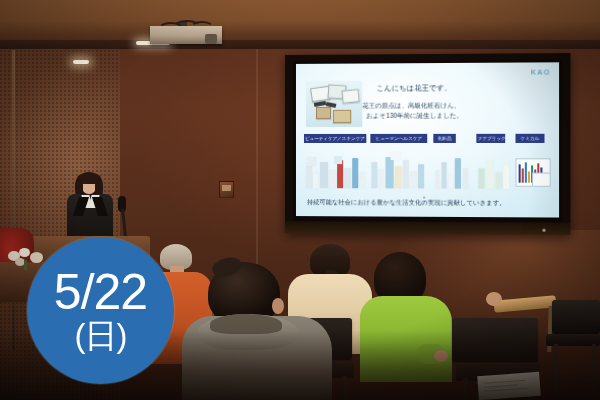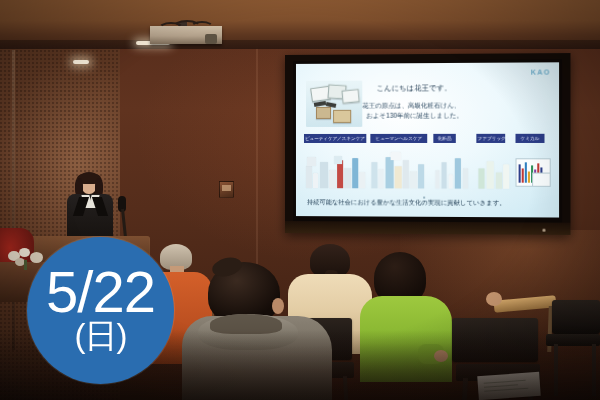--- a/index.html
+++ b/index.html
@@ -739,21 +739,21 @@
     border-radius: 50%;
     background: #2a6db0;
     color: #ffffff;
     display: flex;
     flex-direction: column;
     align-items: center;
     justify-content: center;
     box-shadow: 0 0 0 1px rgba(255,255,255,.10);
   }
   .date-main {
-    font-size: 58px;
+    font-size: 50px;
     line-height: 48px;
     font-weight: 400;
     letter-spacing: -1px;
   }
   .date-day {
     font-size: 33px;
     line-height: 36px;
     margin-top: 2px;
     letter-spacing: -1px;
   }

